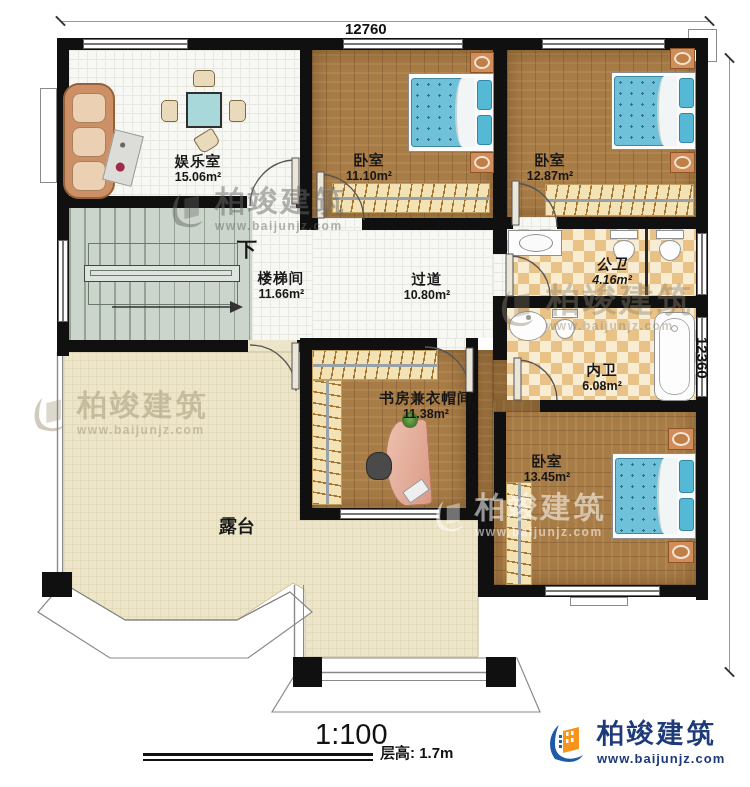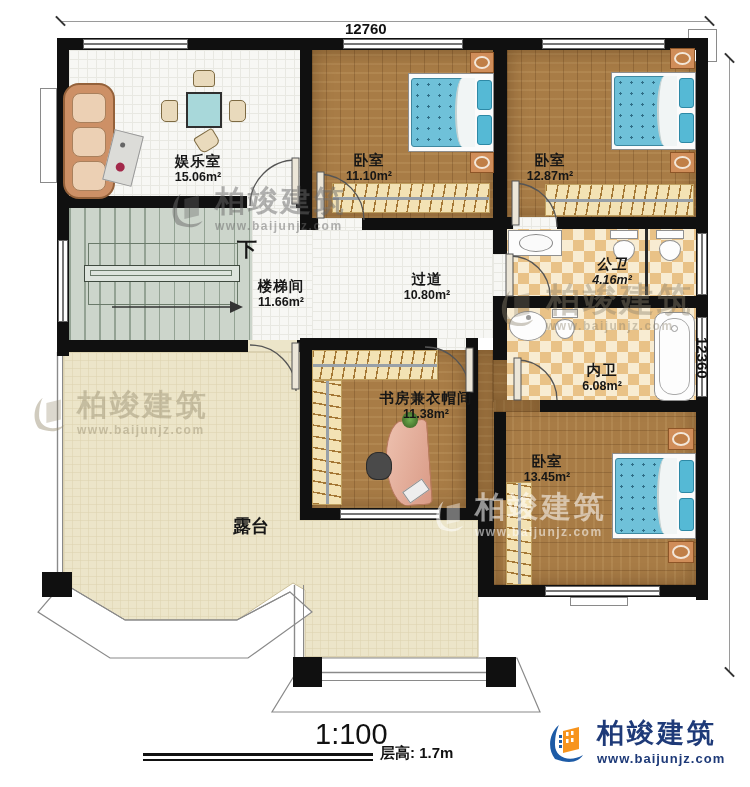--- a/index.html
+++ b/index.html
@@ -29,21 +29,21 @@
   .wall{position:absolute;background:#101010;z-index:10;}
   .win{position:absolute;background:#fff;border:1px solid #666;box-sizing:border-box;z-index:12;}
   .win-h{background-image:linear-gradient(to bottom,transparent 42%,#777 42%,#777 58%,transparent 58%);}
   .win-v{background-image:linear-gradient(to right,transparent 42%,#777 42%,#777 58%,transparent 58%);}
   .sill{position:absolute;background:#fff;border:1px solid #8a8a8a;box-sizing:border-box;z-index:9;}
   
   .rlabel{position:absolute;transform:translate(-50%,-50%);text-align:center;white-space:nowrap;
           color:#161616;z-index:50;line-height:1.18;}
   .rname{font-size:14.5px;font-weight:bold;letter-spacing:1px;}
   .rarea{font-size:12.5px;font-weight:bold;letter-spacing:0;}
-  .big{font-size:18px;margin-left:14px;}
+  .big{font-size:18px;}
   .huge{font-size:20px;}
   
   .furn{position:absolute;z-index:20;box-sizing:border-box;}
   .bed{background:#fbfbfb;border:1.5px solid #8d8d8d;}
   .mattress{position:absolute;background:#6fc1d9;border:1px solid #3e88a0;border-radius:3px;
     background-image:radial-gradient(#2f6e86 1px,transparent 1.3px);background-size:11px 11px;box-sizing:border-box;}
   .blanket{position:absolute;background:#f1f5f5;border-left:2px solid #c5d2d2;
     border-radius:70% 0 0 70%/95% 0 0 95%;box-sizing:border-box;}
   .pillow{position:absolute;background:#55b9d5;border:1px solid #2d89a6;border-radius:3px;box-sizing:border-box;}
   .nstand{position:absolute;background:#d08d59;border:1.5px solid #8d5527;z-index:21;box-sizing:border-box;}
@@ -269,21 +269,21 @@
     <div class="rarea">11.10m²</div>
   </div>
   <div class="rlabel" style="left:550px;top:168px;">
     <div class="rname">卧室</div>
     <div class="rarea">12.87m²</div>
   </div>
   <div class="rlabel" style="left:612px;top:272px;font-style:italic;">
     <div class="rname">公卫</div>
     <div class="rarea">4.16m²</div>
   </div>
-  <div class="rlabel" style="left:281px;top:294px;">
+  <div class="rlabel" style="left:281px;top:286px;text-align:right;">
     <div class="rname">楼梯间</div>
     <div class="rarea">11.66m²</div>
   </div>
   <div class="rlabel huge" style="left:247px;top:250px;font-weight:bold;">
     <span>下</span>
   </div>
   <div class="rlabel" style="left:427px;top:287px;">
     <div class="rname">过道</div>
     <div class="rarea">10.80m²</div>
   </div>

